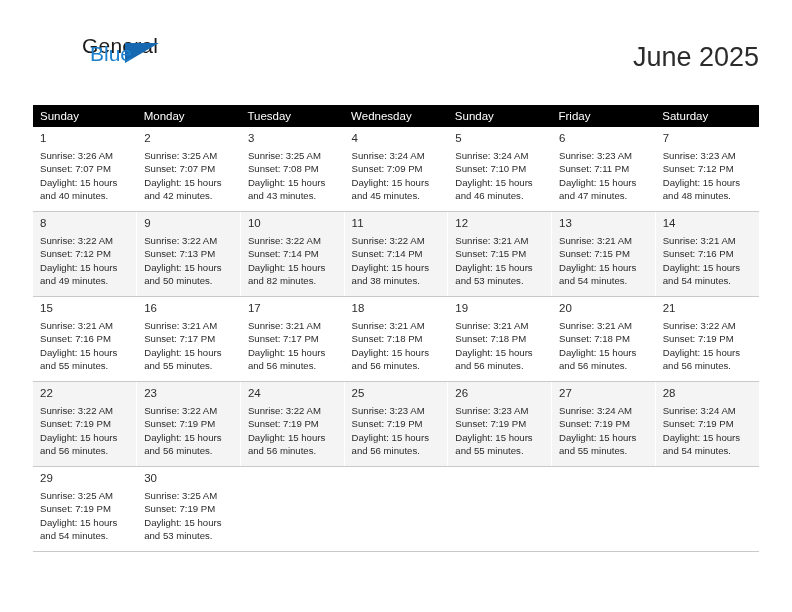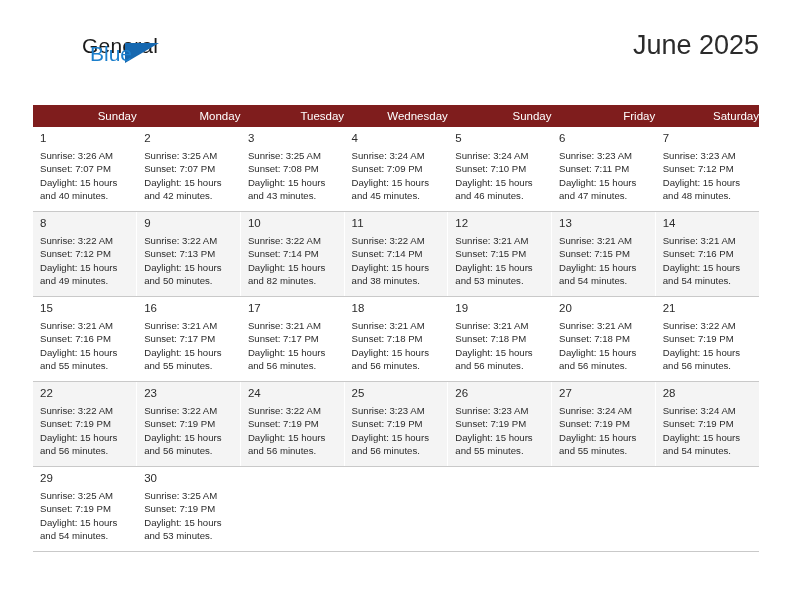--- a/index.html
+++ b/index.html
@@ -60,21 +60,21 @@
     top: 9px;
     width: 0;
     height: 0;
     border-left: 34px solid #1668b0;
     border-bottom: 20px solid transparent;
   }
 
   .title-block {
     position: absolute;
     right: 0;
-    top: 0;
+    top: 12px;
     text-align: center;
   }
   .cal-title {
     font-size: 27px;
     color: #2b2b2b;
     line-height: 34px;
     white-space: nowrap;
   }
   .cal-subtitle {
     margin-top: 8px;
@@ -87,25 +87,25 @@
   
   .calendar {
     position: absolute;
     left: 33px;
     top: 105px;
     width: 726px;
     border-collapse: collapse;
     table-layout: fixed;
   }
   .calendar th {
-    background: #7f1d1d;
+    background: #000000;
     color: #ffffff;
     font-size: 11.5px;
     font-weight: normal;
-    text-align: right;
+    text-align: left;
     padding: 5px 0 5px 7px;
     height: 12px;
     border: none;
   }
   .calendar td {
     vertical-align: top;
     padding: 0;
     height: 84px;
     border-right: 1px solid #ffffff;
     border-bottom: 1px solid #c9c9c9;

